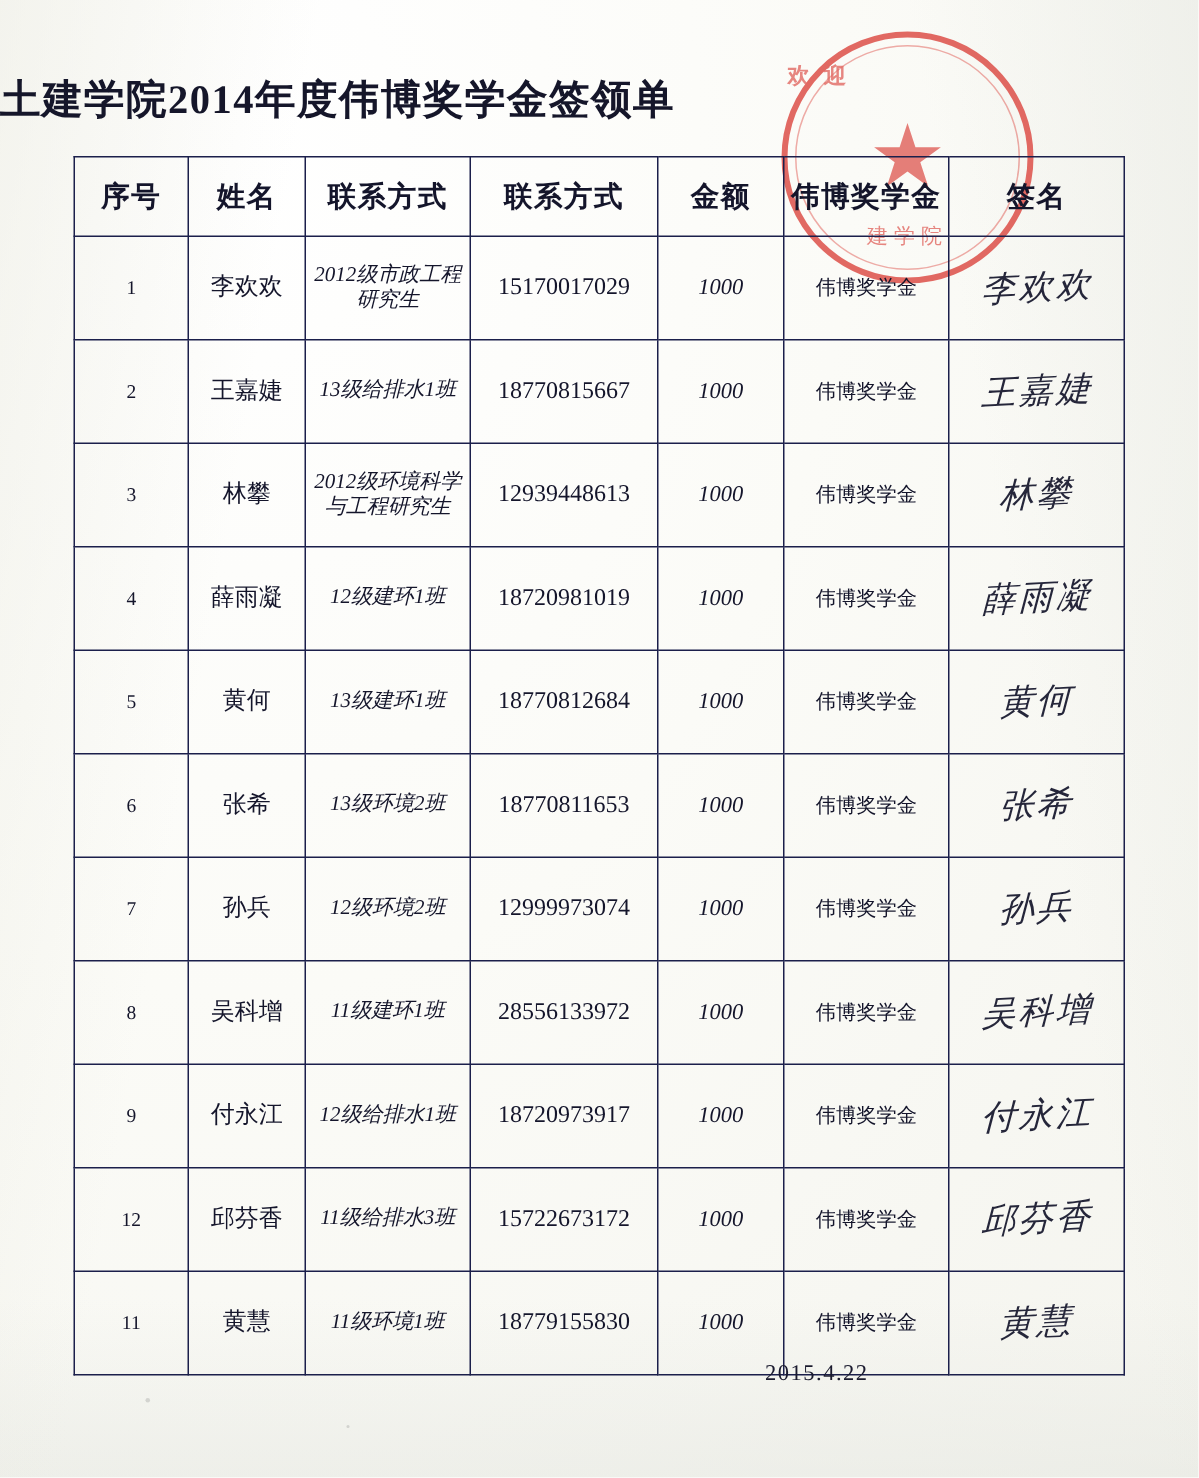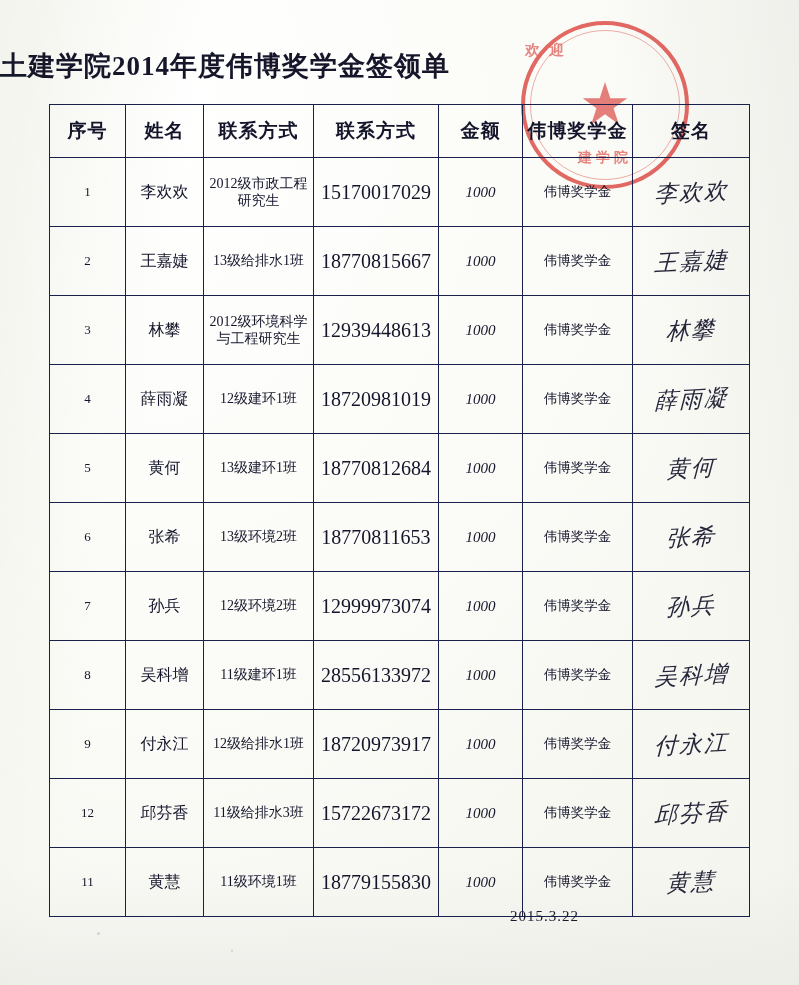--- a/index.html
+++ b/index.html
@@ -88,21 +88,21 @@
   .seal-text-bottom {
     position: absolute;
     left: 0;
     bottom: 18px;
     width: 100%;
     text-align: center;
     color: #d8312a;
     font-size: 14px;
     letter-spacing: 4px;
     opacity: 0.8;
-    font-weight: bold;
+    font-weight: normal;
   }
 
   table.signsheet {
     position: absolute;
     left: 49px;
     top: 104px;
     width: 700px;
     border-collapse: collapse;
     table-layout: fixed;
   }
@@ -125,22 +125,22 @@
     line-height: 1.25;
   }
   td.idx {
     font-size: 13px;
     vertical-align: bottom;
     padding-bottom: 4px;
     text-align: left;
     padding-left: 18px;
   }
   td.name { font-size: 16px; }
-  td.major { font-size: 14px; padding: 0 4px; }
-  td.phone { font-size: 20px; font-family: "Liberation Serif", serif; }
+  td.major { font-size: 14px; padding: 0 4px; font-style: italic; }
+  td.phone { font-size: 16px; font-family: "Liberation Serif", serif; }
   td.amount { font-size: 15px; font-style: italic; }
   td.award { font-size: 13.5px; }
   td.sign {
     font-size: 23px;
     color: #15318a;
     font-family: "DejaVu Sans", sans-serif;
     letter-spacing: 2px;
     font-style: italic;
     padding-left: 6px;
   }
@@ -294,17 +294,17 @@
         <td class="name">黄慧</td>
         <td class="major">11级环境1班</td>
         <td class="phone">18779155830</td>
         <td class="amount">1000</td>
         <td class="award">伟博奖学金</td>
         <td class="sign"><span class="sign-ink">黄慧</span></td>
       </tr>
     </tbody>
   </table>
 
-  <div class="date">2015.3.22</div>
+  <div class="date">2015.4.22</div>
 
   <div class="scan-speck" style="left:97px; top:932px; width:3px; height:3px;"></div>
   <div class="scan-speck" style="left:231px; top:950px; width:2px; height:2px;"></div>
 </div>
 
 </body></html>

